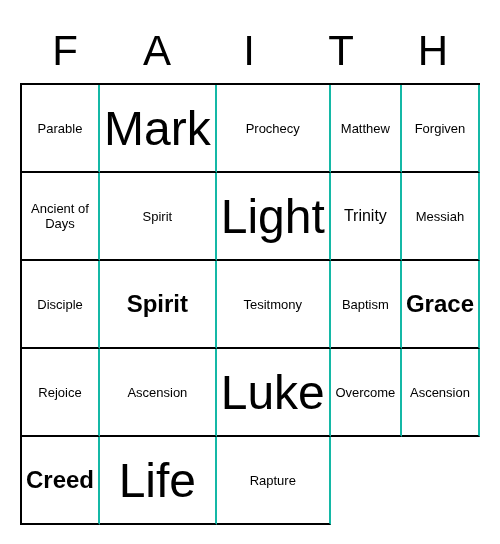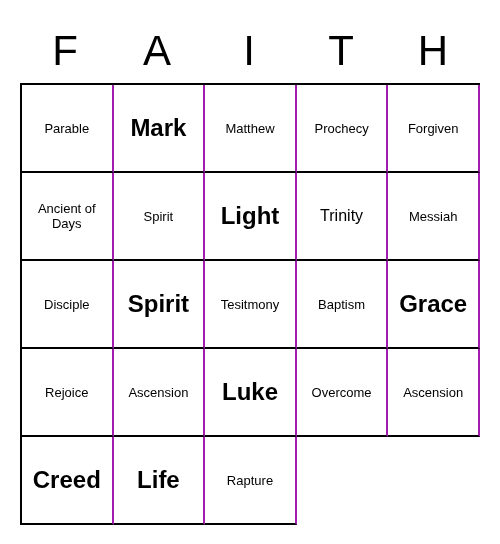--- a/index.html
+++ b/index.html
@@ -26,42 +26,42 @@
       padding: 8px 0;
       letter-spacing: 2px;
     }
     .bingo-grid {
       display: grid;
       grid-template-columns: repeat(5, 1fr);
       border-left: 2px solid #000;
       border-top: 2px solid #000;
     }
     .bingo-cell {
-      border-right: 2px solid #a21caf;
+      border-right: 2px solid #14b8a6;
       border-bottom: 2px solid #000;
       min-height: 88px;
       display: flex;
       align-items: center;
       justify-content: center;
       text-align: center;
       padding: 6px 4px;
     }
     .size-small {
       font-size: 13px;
     }
     .size-medium {
       font-size: 16px;
     }
     .size-large {
       font-size: 24px;
       font-weight: bold;
     }
     .size-xlarge {
-      font-size: 24px;
-      font-weight: bold;
+      font-size: 48px;
+      font-weight: normal;
     }
   </style>
 </head>
 <body>
 
 <div class="bingo-card">
   <div class="bingo-header">
 
   <div class="bingo-header-cell">F</div>
       <div class="bingo-header-cell">A</div>
@@ -71,24 +71,24 @@
     </div>
   <div class="bingo-grid">
 
   <div class="bingo-cell">
         <span class="size-small">Parable</span>
       </div>
       <div class="bingo-cell">
         <span class="size-xlarge">Mark</span>
       </div>
       <div class="bingo-cell">
-        <span class="size-small">Matthew</span>
+        <span class="size-small">Prochecy</span>
       </div>
       <div class="bingo-cell">
-        <span class="size-small">Prochecy</span>
+        <span class="size-small">Matthew</span>
       </div>
       <div class="bingo-cell">
         <span class="size-small">Forgiven</span>
       </div>
       <div class="bingo-cell">
         <span class="size-small">Ancient of Days</span>
       </div>
       <div class="bingo-cell">
         <span class="size-small">Spirit</span>
       </div>

